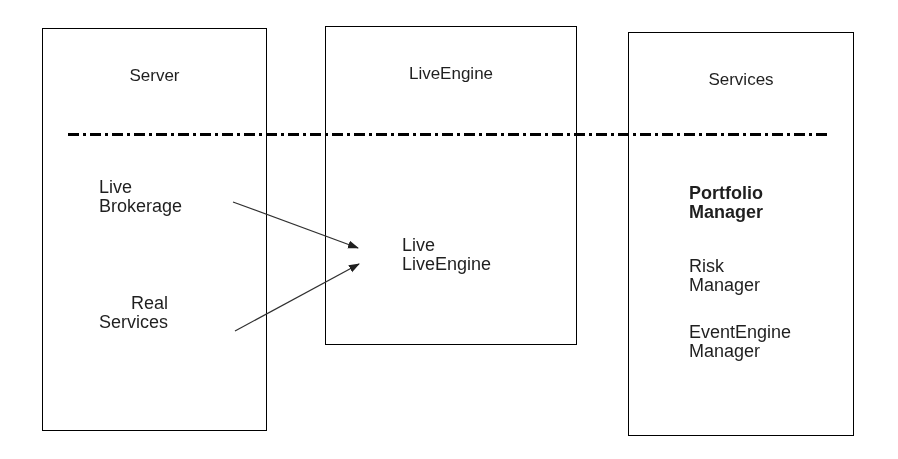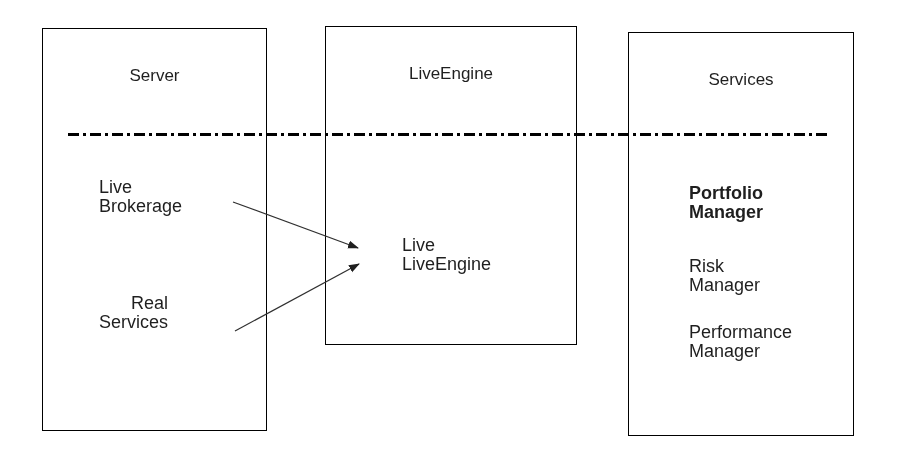--- a/index.html
+++ b/index.html
@@ -82,21 +82,21 @@
     <div class="box-title">Services</div>
     <div class="label lbl--portfolio-manager">
       <div>Portfolio</div>
       <div>Manager</div>
     </div>
     <div class="label lbl--risk-manager">
       <div>Risk</div>
       <div>Manager</div>
     </div>
     <div class="label lbl--performance-manager">
-      <div>Performance</div>
+      <div>EventEngine</div>
       <div>Manager</div>
     </div>
   </div>
 
   <svg class="overlay" width="898" height="459" viewBox="0 0 898 459" xmlns="http://www.w3.org/2000/svg">
     <defs>
       <marker id="arrowhead" markerUnits="userSpaceOnUse" markerWidth="12" markerHeight="9" refX="10" refY="4" orient="auto">
         <path d="M0,0 L11,4 L0,8 Z" fill="#1f1f1f"></path>
       </marker>
     </defs>

